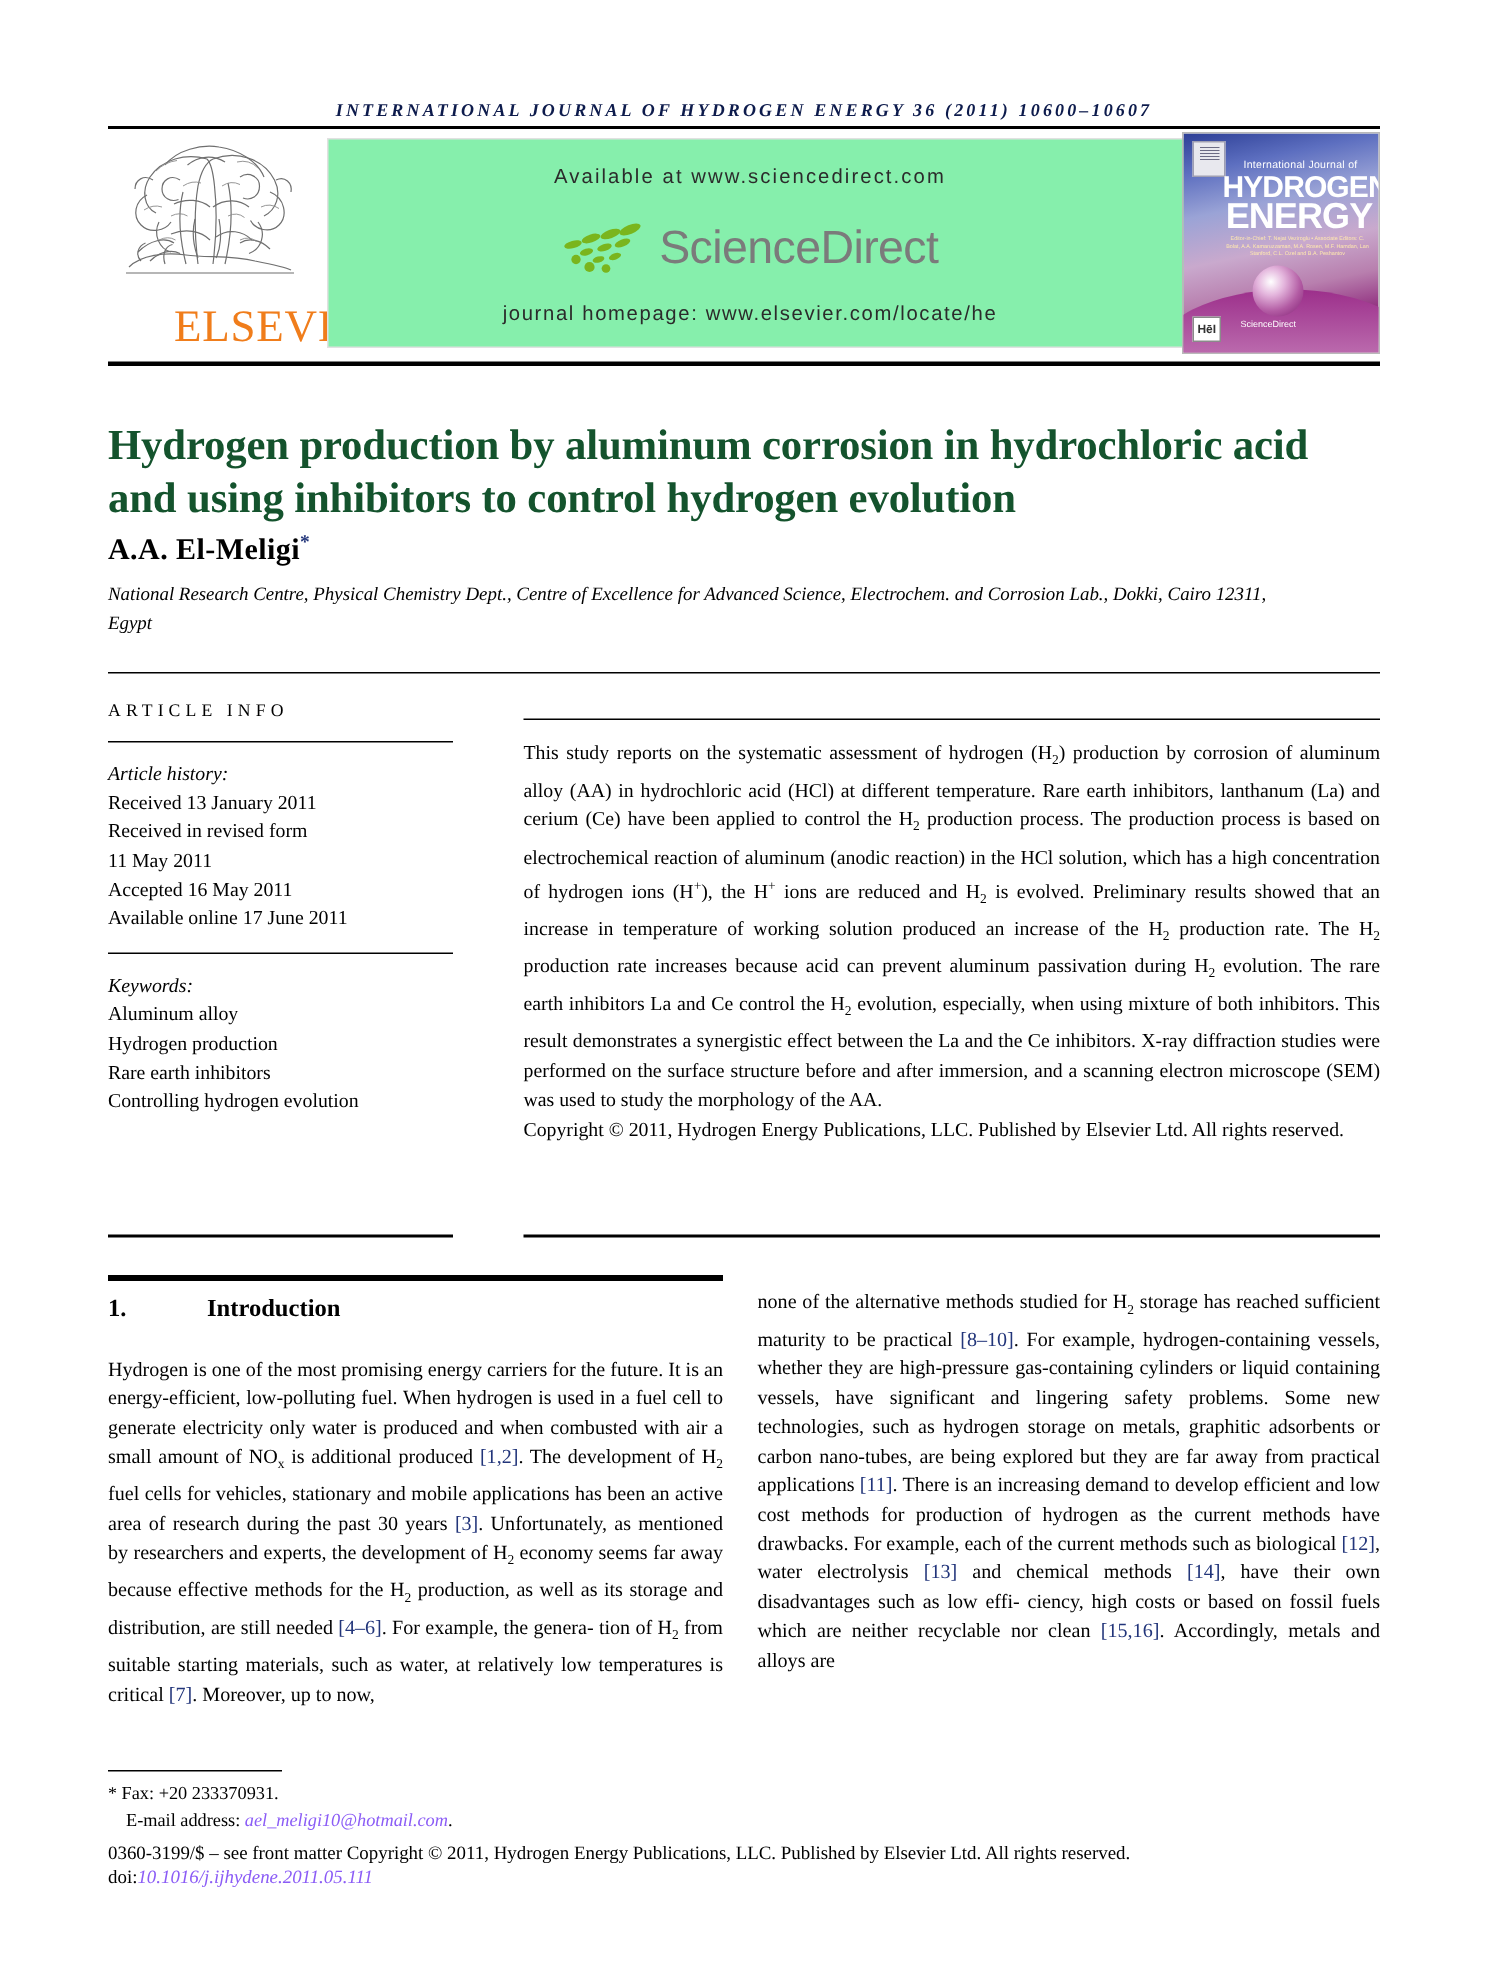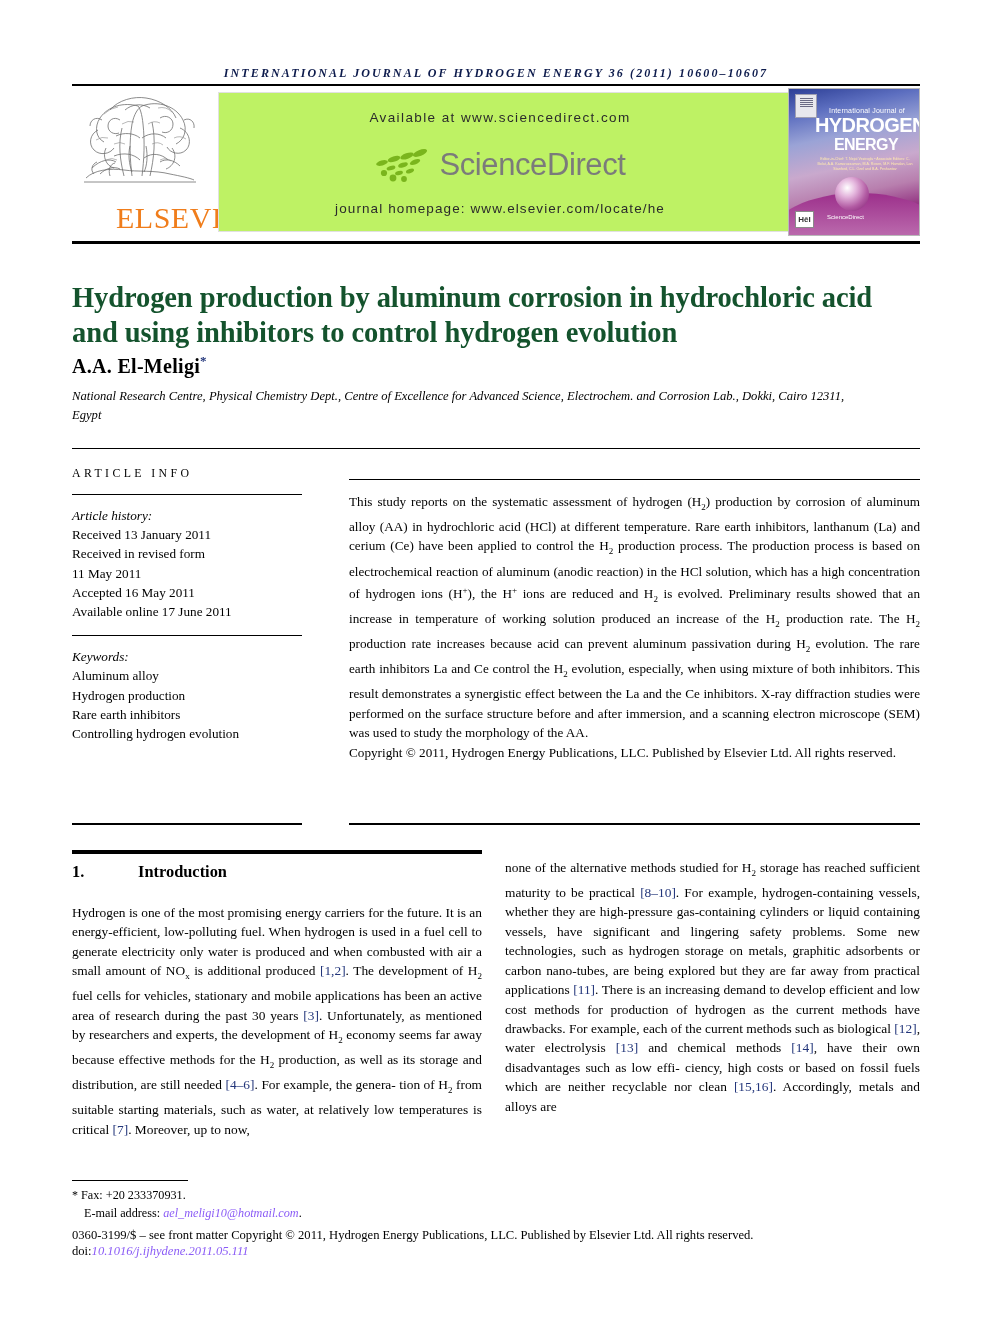--- a/index.html
+++ b/index.html
@@ -75,21 +75,21 @@
     color: #F07D1B;
     line-height: 32px;
     margin-left: 44px;
   }
 
   .sd-banner {
     position: absolute;
     left: 146px; top: 4px;
     width: 608px;
     height: 140px;
-    background: #bef264;
+    background: #86efac;
     border: 1px solid #e1e1e1;
     box-sizing: border-box;
   }
   .sd-available {
     position: absolute;
     left: 0; top: 17px;
     width: 562px;
     text-align: center;
     font-family: "Liberation Sans", sans-serif;
     font-size: 13.5px;
@@ -170,21 +170,21 @@
     line-height: 19px;
     letter-spacing: -0.6px;
   }
   .cover-h2 {
     position: absolute;
     left: 26px; top: 46px;
     width: 102px;
     text-align: center;
     font-family: "Liberation Sans", sans-serif;
     font-weight: bold;
-    font-size: 16px;
+    font-size: 24px;
     color: #ffffff;
     line-height: 19px;
     letter-spacing: -0.6px;
   }
   .cover-eds {
     position: absolute;
     left: 28px; top: 68px;
     width: 96px;
     font-family: "Liberation Sans", sans-serif;
     font-size: 3.6px;

